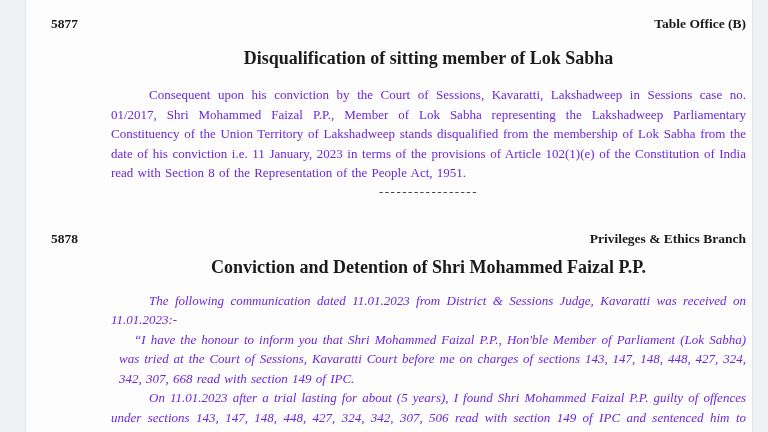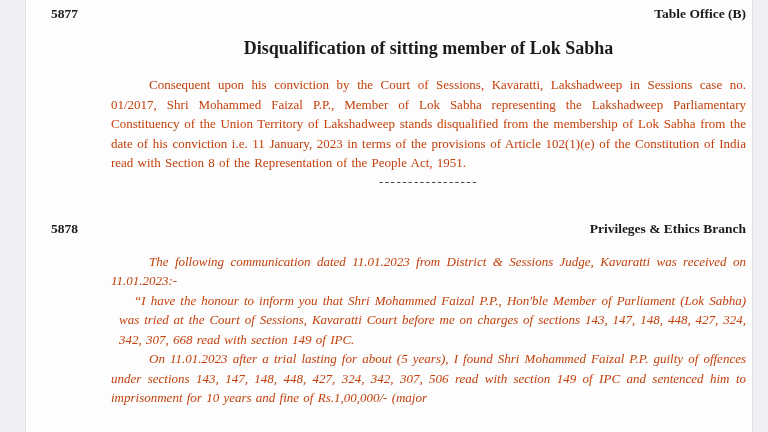--- a/index.html
+++ b/index.html
@@ -14,21 +14,21 @@
   .paper {
     position: absolute;
     left: 25px;
     top: 0;
     width: 728px;
     height: 432px;
     box-sizing: border-box;
     background: #fdfdfd;
     border-left: 1px solid #e2e4e8;
     border-right: 1px solid #e2e4e8;
-    padding: 7px 6px 0 25px;
+    padding: 17px 6px 0 25px;
     color: #1b1b1b;
   }
   .num-row {
     display: flex;
     justify-content: space-between;
     align-items: flex-start;
     font-weight: bold;
     font-size: 13.5px;
     line-height: 14px;
   }
@@ -49,21 +49,21 @@
   .body-block.second {
     margin-top: 16px;
     font-style: italic;
   }
   .para {
     margin: 0;
     font-size: 13px;
     line-height: 19.5px;
     text-align: justify;
     word-spacing: 1px;
-    color: #c2410c;
+    color: #6d28d9;
   }
   .para.indent {
     text-indent: 38px;
   }
   .para.quote {
     margin-left: 8px;
     text-indent: 15px;
   }
   .separator {
     margin-top: 1px;
@@ -92,20 +92,21 @@
       <p class="para indent">Consequent upon his conviction by the Court of Sessions, Kavaratti, Lakshadweep in Sessions case no. 01/2017, Shri Mohammed Faizal P.P., Member of Lok Sabha representing the Lakshadweep Parliamentary Constituency of the Union Territory of Lakshadweep stands disqualified from the membership of Lok Sabha from the date of his conviction i.e. 11 January, 2023 in terms of the provisions of Article 102(1)(e) of the Constitution of India read with Section 8 of the Representation of the People Act, 1951.</p>
       <div class="separator">-----------------</div>
     </div>
   </section>
 
   <section class="section-gap">
     <div class="num-row">
       <span>5878</span>
       <span>Privileges &amp; Ethics Branch</span>
     </div>
+    <div class="doc-heading second">Conviction and Detention of Shri Mohammed Faizal P.P.</div>
     <div class="body-block second">
       <p class="para indent">The following communication dated 11.01.2023 from District &amp; Sessions Judge, Kavaratti was received on 11.01.2023:-</p>
       <p class="para quote">“I have the honour to inform you that Shri Mohammed Faizal P.P., Hon'ble Member of Parliament (Lok Sabha) was tried at the Court of Sessions, Kavaratti Court before me on charges of sections 143, 147, 148, 448, 427, 324, 342, 307, 668 read with section 149 of IPC.</p>
       <p class="para indent">On 11.01.2023 after a trial lasting for about (5 years), I found Shri Mohammed Faizal P.P. guilty of offences under sections 143, 147, 148, 448, 427, 324, 342, 307, 506 read with section 149 of IPC and sentenced him to imprisonment for 10 years and fine of Rs.1,00,000/- (major</p>
     </div>
   </section>
 
 </div>
 
 </body></html>

